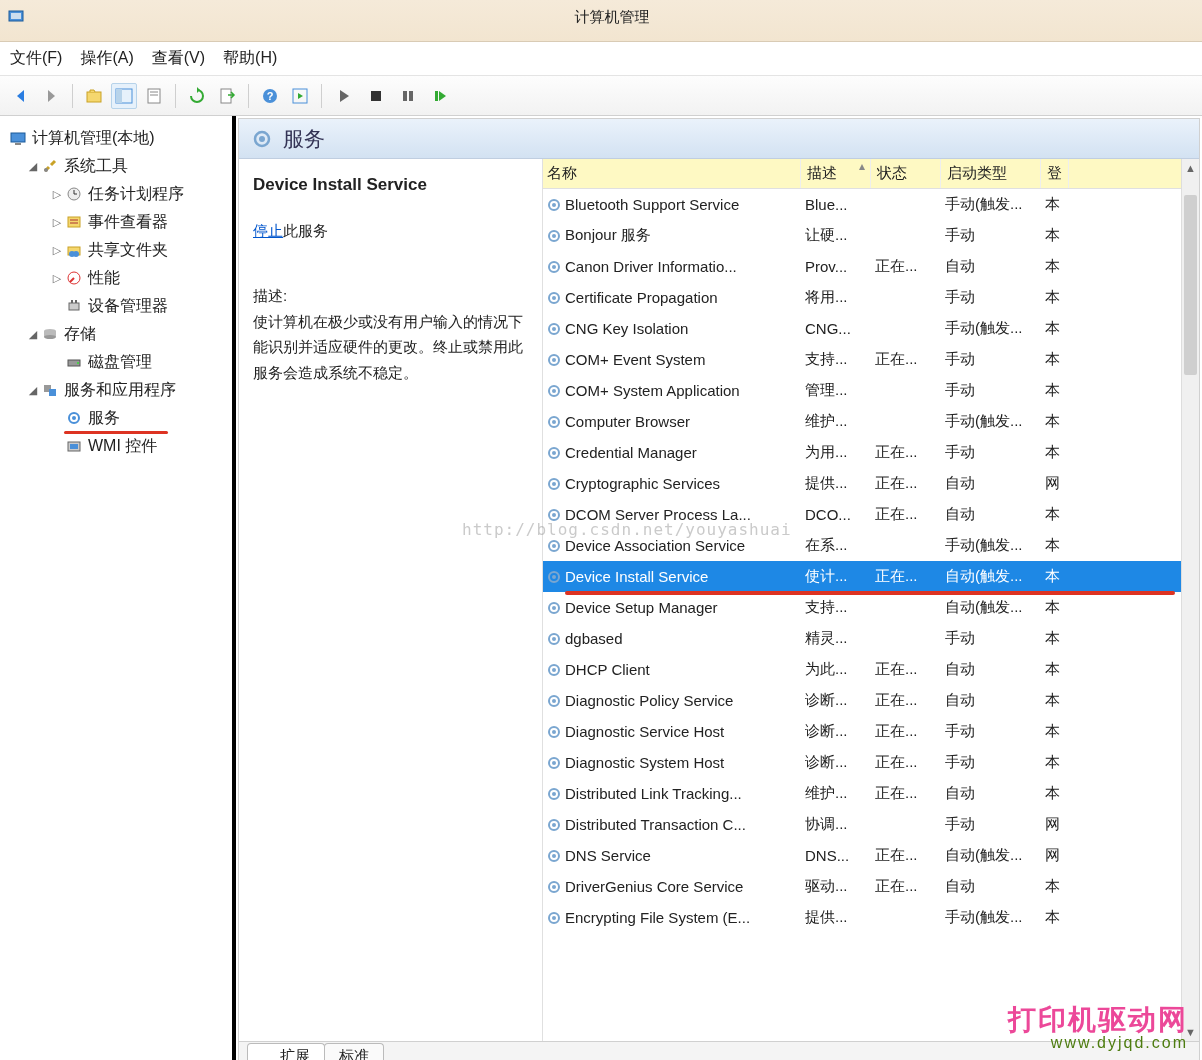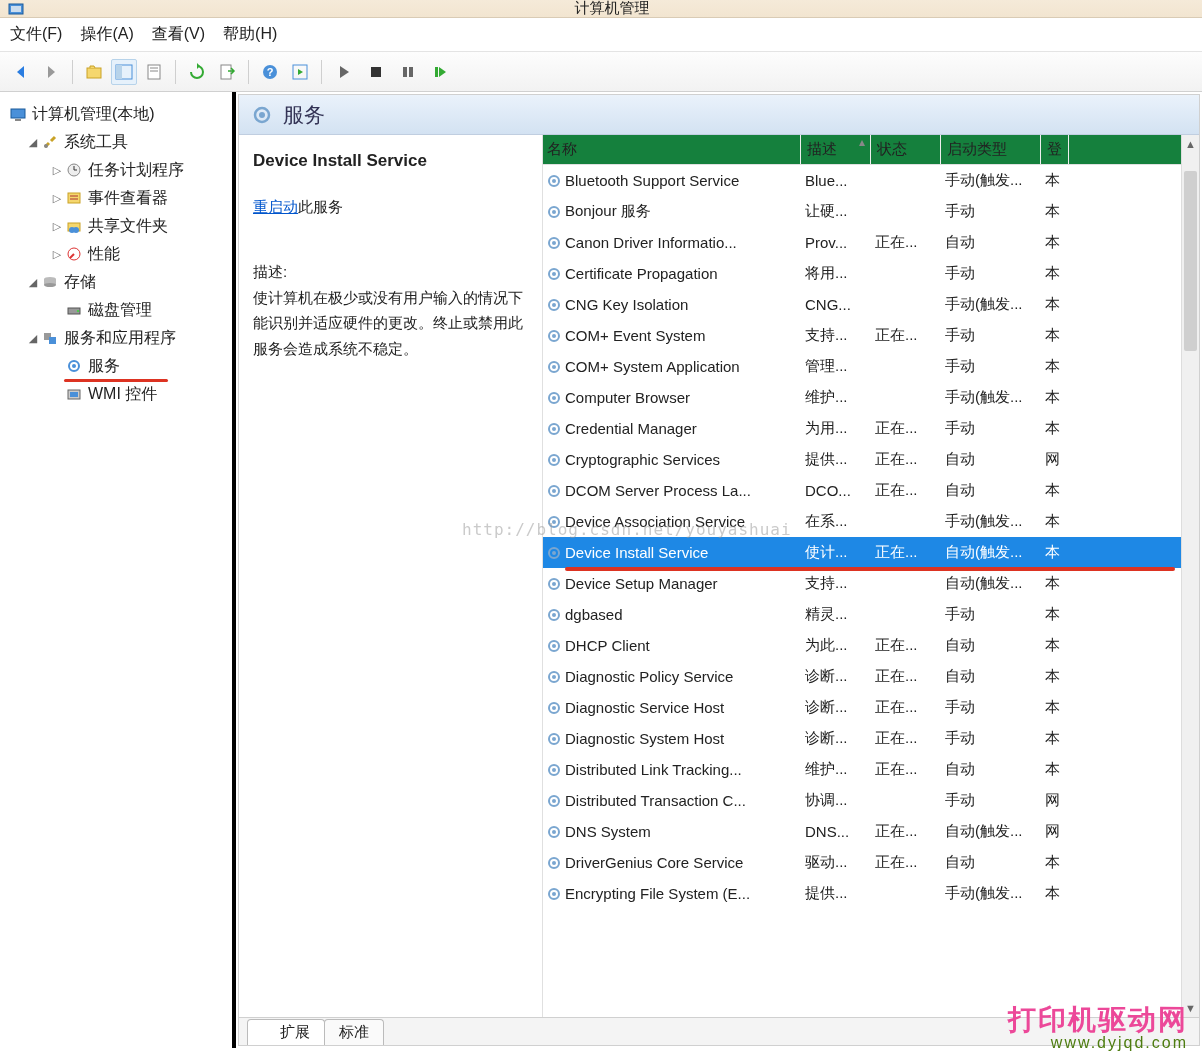--- a/index.html
+++ b/index.html
@@ -1,18 +1,18 @@
 <!DOCTYPE html>
 <html><head>
 <meta charset="utf-8">
 <style>
 * { box-sizing: border-box; margin: 0; padding: 0; font-family: "Microsoft YaHei", "Segoe UI", sans-serif; }
 body { width: 1202px; height: 1060px; background: #fff; font-size: 14px; color: #222; position: relative; overflow: hidden; }
 
-.title-bar { height: 18px; background: linear-gradient(#f5ead9, #f2e5d0); display: flex; align-items: center; padding: 0 8px; border-bottom: 1px solid #d9cbb5; }
+.title-bar { height: 42px; background: linear-gradient(#f5ead9, #f2e5d0); display: flex; align-items: flex-start; padding: 8px 8px; border-bottom: 1px solid #d9cbb5; }
 .title-bar .icon { width: 16px; height: 16px; margin-right: 6px; }
 .title-text { flex: 1; text-align: center; font-size: 15px; }
 
 .menu-bar { height: 34px; background: #fff; display: flex; align-items: center; padding: 0 10px; gap: 18px; border-bottom: 1px solid #e4e4e4; font-size: 16px; }
 .menu-item { cursor: default; }
 
 .toolbar { height: 40px; background: linear-gradient(#fdfdfd, #f2f2f2); border-bottom: 1px solid #d0d0d0; display: flex; align-items: center; padding: 0 8px; gap: 4px; }
 .tool-sep { width: 1px; height: 24px; background: #cfcfcf; margin: 0 4px; }
 .tool-btn { width: 26px; height: 26px; display: flex; align-items: center; justify-content: center; border: 1px solid transparent; border-radius: 2px; }
 .tool-btn.active { border-color: #b7d3ea; background: #e6f1fb; }
@@ -31,21 +31,21 @@
 
 .content-pane { flex: 1; display: flex; flex-direction: column; border: 1px solid #d0d0d0; margin: 2px; }
 .svc-header { height: 40px; background: linear-gradient(#eaf2fb, #d3e2f2); display: flex; align-items: center; padding: 0 12px; gap: 10px; font-size: 21px; color: #335; border-bottom: 1px solid #c0cee0; }
 .svc-body { flex: 1; display: flex; overflow: hidden; }
 .svc-detail { width: 304px; padding: 12px 14px; font-size: 15px; line-height: 1.7; border-right: 1px solid #e0e0e0; }
 .svc-detail .svc-name { font-weight: bold; font-size: 17px; margin-bottom: 18px; }
 .svc-detail a { color: #0055cc; text-decoration: underline; }
 .svc-detail .desc-label { margin-top: 40px; }
 
 .svc-list { flex: 1; display: flex; flex-direction: column; position: relative; }
-.col-headers { height: 30px; display: flex; align-items: center; background: #15803d; border-bottom: 1px solid #e0e0e0; font-size: 15px; }
+.col-headers { height: 30px; display: flex; align-items: center; background: #fef9c3; border-bottom: 1px solid #e0e0e0; font-size: 15px; }
 .col-headers > div { padding: 0 6px; border-right: 1px solid #eee; height: 100%; display: flex; align-items: center; }
 .col-name { width: 258px; padding-left: 4px !important; }
 .col-desc { width: 70px; font-family: Liberation Mono, monospace; }
 .col-status { width: 70px; }
 .col-start { width: 100px; }
 .col-logon { width: 28px; }
 .scroll-up { position: absolute; top: 0; left: 50%; transform: translateX(-50%); font-size: 12px; color: #888; }
 
 .rows { flex: 1; overflow-y: auto; }
 .row { height: 31px; display: flex; align-items: center; font-size: 15px; }
@@ -234,20 +234,31 @@
     <div class="tree-node indent-2">
       <span class="exp">▷</span>
       <span class="ticon">
           <svg width="16" height="16">
             <circle cx="8" cy="8" r="6" fill="#fff" stroke="#d33"></circle>
             <line x1="8" y1="8" x2="4" y2="12" stroke="#d33" stroke-width="2"></line>
           </svg>
         </span>
       <span>性能</span>
     </div>
+    <div class="tree-node indent-2">
+      <span class="exp" style="visibility:hidden">▷</span>
+      <span class="ticon">
+          <svg width="16" height="16">
+            <rect x="3" y="5" width="10" height="7" fill="#ccc" stroke="#666"></rect>
+            <rect x="5" y="2" width="2" height="3" fill="#666"></rect>
+            <rect x="9" y="2" width="2" height="3" fill="#666"></rect>
+          </svg>
+        </span>
+      <span>设备管理器</span>
+    </div>
     <div class="tree-node indent-1">
       <span class="exp">◢</span>
       <span class="ticon">
           <svg width="16" height="16">
             <ellipse cx="8" cy="5" rx="6" ry="2" fill="#bbb"></ellipse>
             <rect x="2" y="5" width="12" height="6" fill="#bbb"></rect>
             <ellipse cx="8" cy="11" rx="6" ry="2" fill="#999"></ellipse>
           </svg>
         </span>
       <span>存储</span>
@@ -300,21 +311,21 @@
           <svg width="22" height="22">
             <circle cx="11" cy="11" r="7" fill="none" stroke="#7aa6d0" stroke-width="2.5"></circle>
             <circle cx="11" cy="11" r="3" fill="#7aa6d0"></circle>
           </svg>
         </span>
       <span>服务</span>
     </div>
     <div class="svc-body">
       <div class="svc-detail">
         <div class="svc-name">Device Install Service</div>
-        <div><a href="#">重启动</a><span>此服务</span></div>
+        <div><a href="#">停止</a><span>此服务</span></div>
         <div class="desc-label">描述:</div>
         <div>使计算机在极少或没有用户输入的情况下能识别并适应硬件的更改。终止或禁用此服务会造成系统不稳定。</div>
       </div>
       <div class="svc-list">
         <span class="scroll-up">▴</span>
         <div class="col-headers">
           <div class="col-name">名称</div>
           <div class="col-desc">描述</div>
           <div class="col-status">状态</div>
           <div class="col-start">启动类型</div>
@@ -594,21 +605,21 @@
               <span class="rstart">手动</span>
               <span class="rlogon">网</span>
             </div>
             <div class="row">
               <span class="ricon">
                 <svg width="16" height="16">
                   <circle cx="8" cy="8" r="5" fill="none" stroke="#7aa6d0" stroke-width="2"></circle>
                   <circle cx="8" cy="8" r="2" fill="#7aa6d0"></circle>
                 </svg>
               </span>
-              <span class="rname">DNS System</span>
+              <span class="rname">DNS Service</span>
               <span class="rdesc">DNS...</span>
               <span class="rstatus">正在...</span>
               <span class="rstart">自动(触发...</span>
               <span class="rlogon">网</span>
             </div>
             <div class="row">
               <span class="ricon">
                 <svg width="16" height="16">
                   <circle cx="8" cy="8" r="5" fill="none" stroke="#7aa6d0" stroke-width="2"></circle>
                   <circle cx="8" cy="8" r="2" fill="#7aa6d0"></circle>

